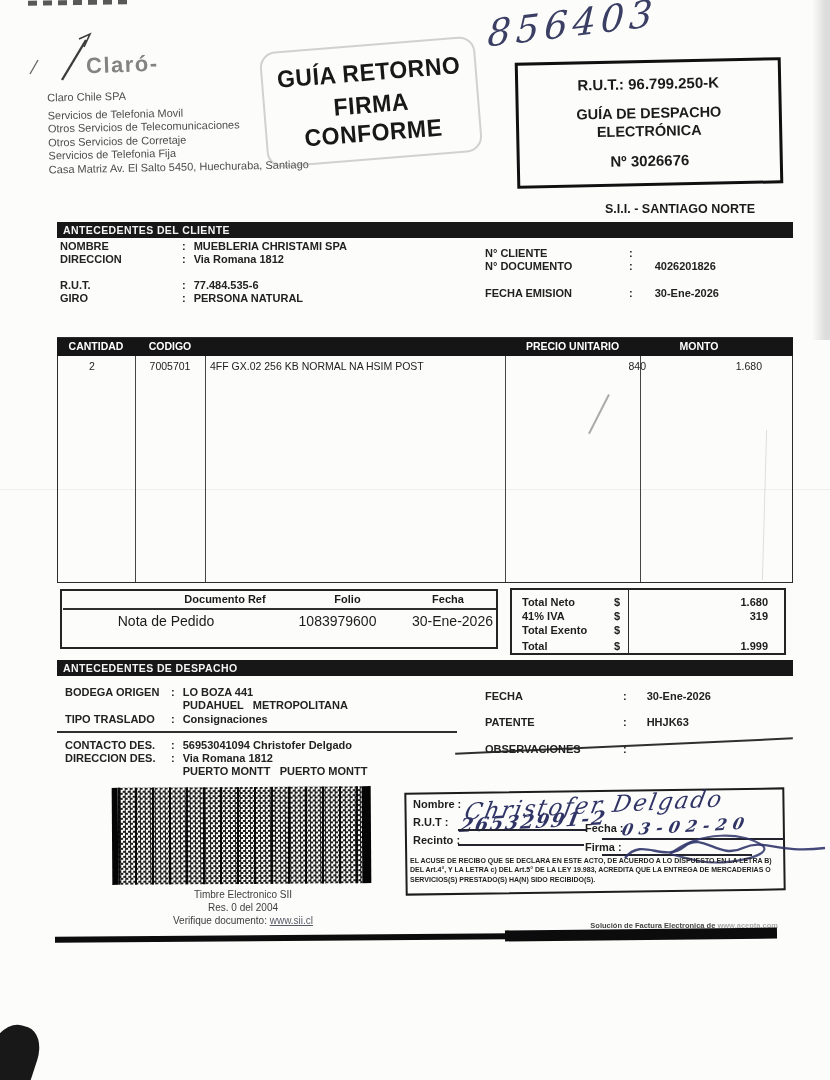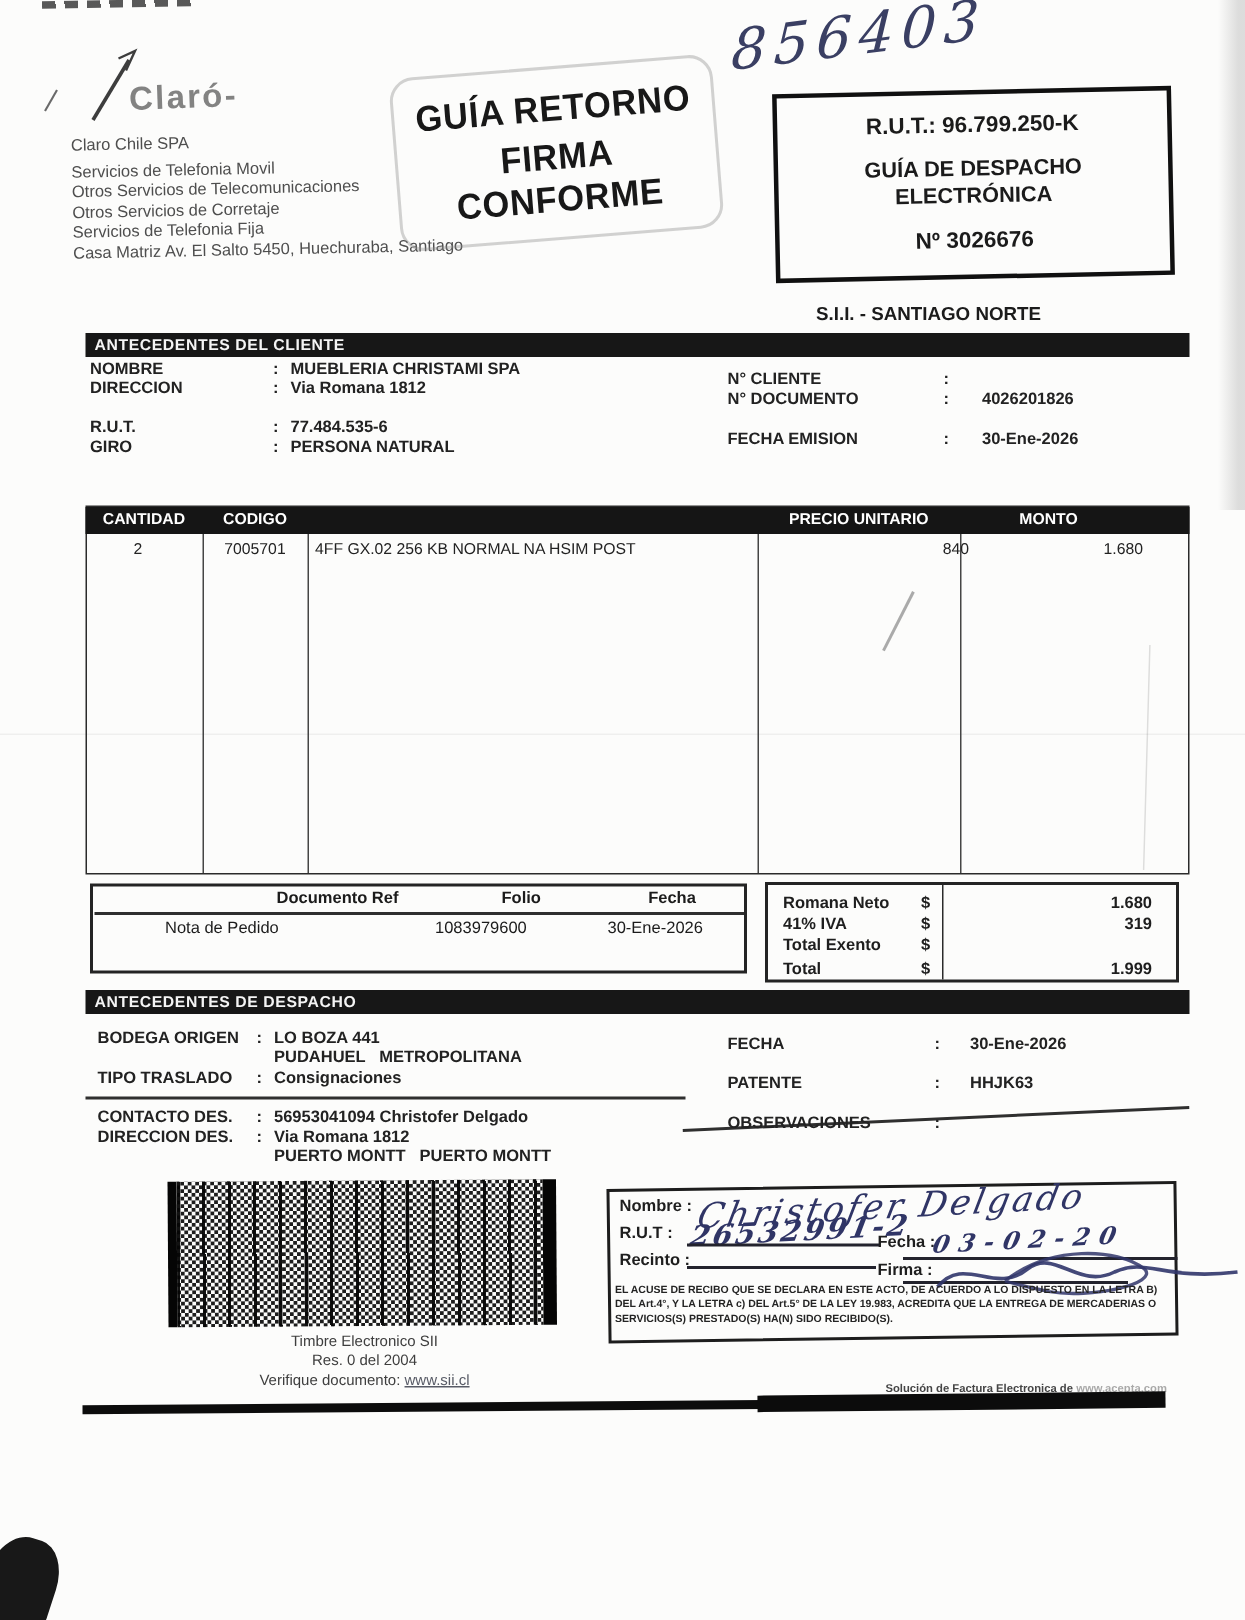--- a/index.html
+++ b/index.html
@@ -25,21 +25,21 @@
 
   .hwnum{position:absolute;left:487px;top:2px;font-family:"DejaVu Serif",serif;font-style:italic;
          font-size:37px;color:#3a3f63;letter-spacing:5px;transform:rotate(-7deg) skewX(-10deg);}
 
   
   .rutbox{position:absolute;left:516px;top:60px;width:266px;height:126px;border:3.5px solid #101010;
           transform:rotate(-1.2deg);box-sizing:border-box;text-align:center;}
   .rutbox .r1{margin-top:12px;font-size:15px;font-weight:bold;}
   .rutbox .r2{margin-top:12px;font-size:14.5px;font-weight:bold;line-height:18px;}
   .rutbox .r3{margin-top:12px;font-size:15px;font-weight:bold;}
-  .sii{position:absolute;left:544px;top:202px;width:240px;text-align:left;font-size:12.5px;font-weight:bold;}
+  .sii{position:absolute;left:560px;top:202px;width:240px;text-align:center;font-size:12.5px;font-weight:bold;}
 
   
   .bar{position:absolute;left:57px;width:736px;height:16px;background:#171717;color:#f4f4f4;
        font-size:10.5px;font-weight:bold;line-height:16px;padding-left:6px;letter-spacing:.4px;
        box-sizing:border-box;}
 
   
   .kv{position:absolute;display:flex;font-size:11px;font-weight:bold;color:#222;white-space:pre;}
   .kv .sep{padding:0 8px 0 0;}
   .gCL .lab{width:122px;} .gCR .lab{width:144px;} .gDL .lab{width:106px;} .gDR .lab{width:138px;}
@@ -47,21 +47,21 @@
   
   .tblout{position:absolute;left:57px;top:337px;width:736px;height:246px;border:1.5px solid #2b2b2b;box-sizing:border-box;}
   .thead{position:absolute;left:57px;top:338px;width:736px;height:18px;background:#151515;}
   .th{position:absolute;top:340px;color:#fff;font-size:10.5px;font-weight:bold;text-align:center;}
   .vline{position:absolute;width:1px;background:#454545;}
   .cell{position:absolute;top:360px;font-size:10.5px;color:#222;}
 
   
   .refbox{position:absolute;left:60px;top:589px;width:438px;height:60px;border:2px solid #242424;box-sizing:border-box;}
   .refh{position:absolute;top:593px;font-size:11px;font-weight:bold;text-align:center;}
-  .refv{position:absolute;top:613px;font-size:11px;}
+  .refv{position:absolute;top:613px;font-size:14px;text-align:center;}
 
   
   .totbox{position:absolute;left:510px;top:588px;width:276px;height:67px;border:2px solid #242424;box-sizing:border-box;}
   .trow{position:absolute;left:522px;width:252px;display:flex;font-size:11px;font-weight:bold;color:#1e1e1e;}
   .trow .tl{width:92px;} .trow .tc{width:16px;} .trow .tv{flex:1;text-align:right;padding-right:6px;}
 
   .hline{position:absolute;background:#2f2f2f;}
 
   
   .barcode{position:absolute;left:112px;top:787px;width:244px;height:97px;
@@ -207,21 +207,21 @@
   <div class="refh" style="left:300px;width:95px">Folio</div>
   <div class="refh" style="left:402px;width:92px">Fecha</div>
   <div class="hline" style="left:63px;top:608px;width:433px;height:1.5px"></div>
   <div class="refv" style="left:110px;width:112px">Nota de Pedido</div>
   <div class="refv" style="left:290px;width:95px">1083979600</div>
   <div class="refv" style="left:405px;width:95px">30-Ene-2026</div>
 
   <div class="totbox"></div>
   <div class="vline" style="left:628px;top:590px;height:63px;background:#2b2b2b"></div>
   <div class="trow" style="top:596px">
-    <span class="tl">Romana Neto</span>
+    <span class="tl">Total Neto</span>
     <span class="tc">$</span>
     <span class="tv">1.680</span>
   </div>
   <div class="trow" style="top:610px">
     <span class="tl">41% IVA</span>
     <span class="tc">$</span>
     <span class="tv">319</span>
   </div>
   <div class="trow" style="top:624px">
     <span class="tl">Total Exento</span>

